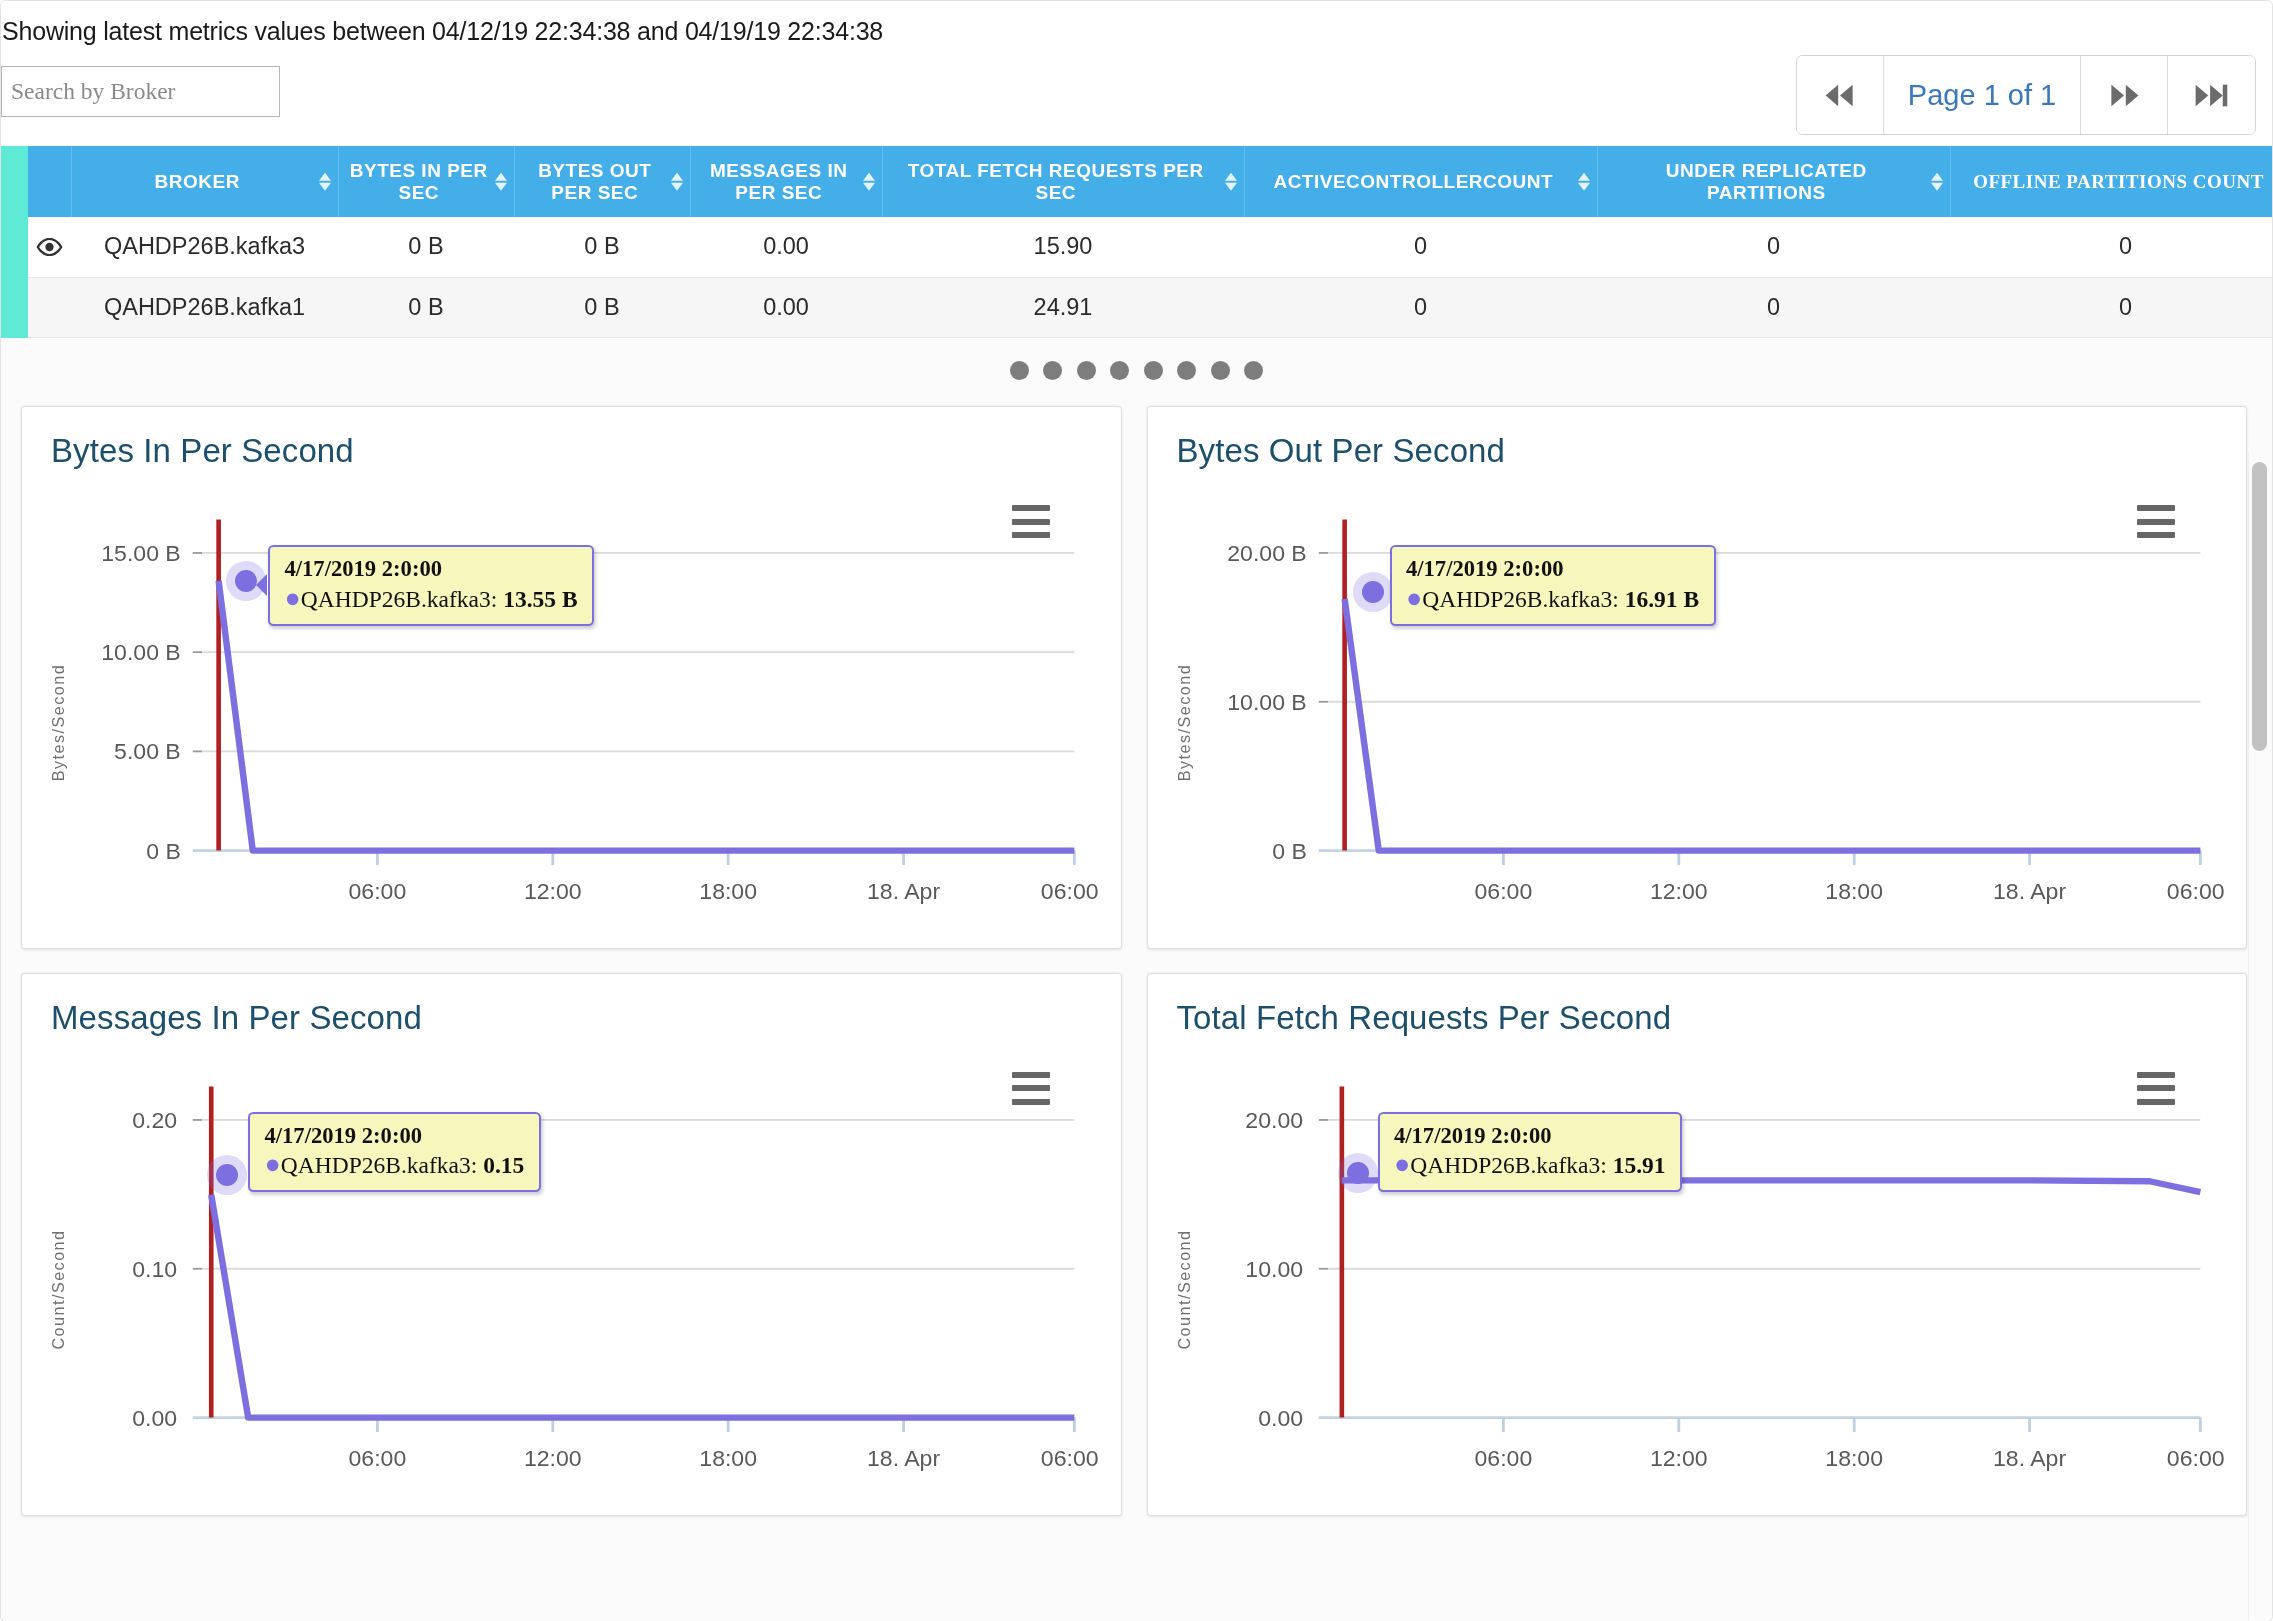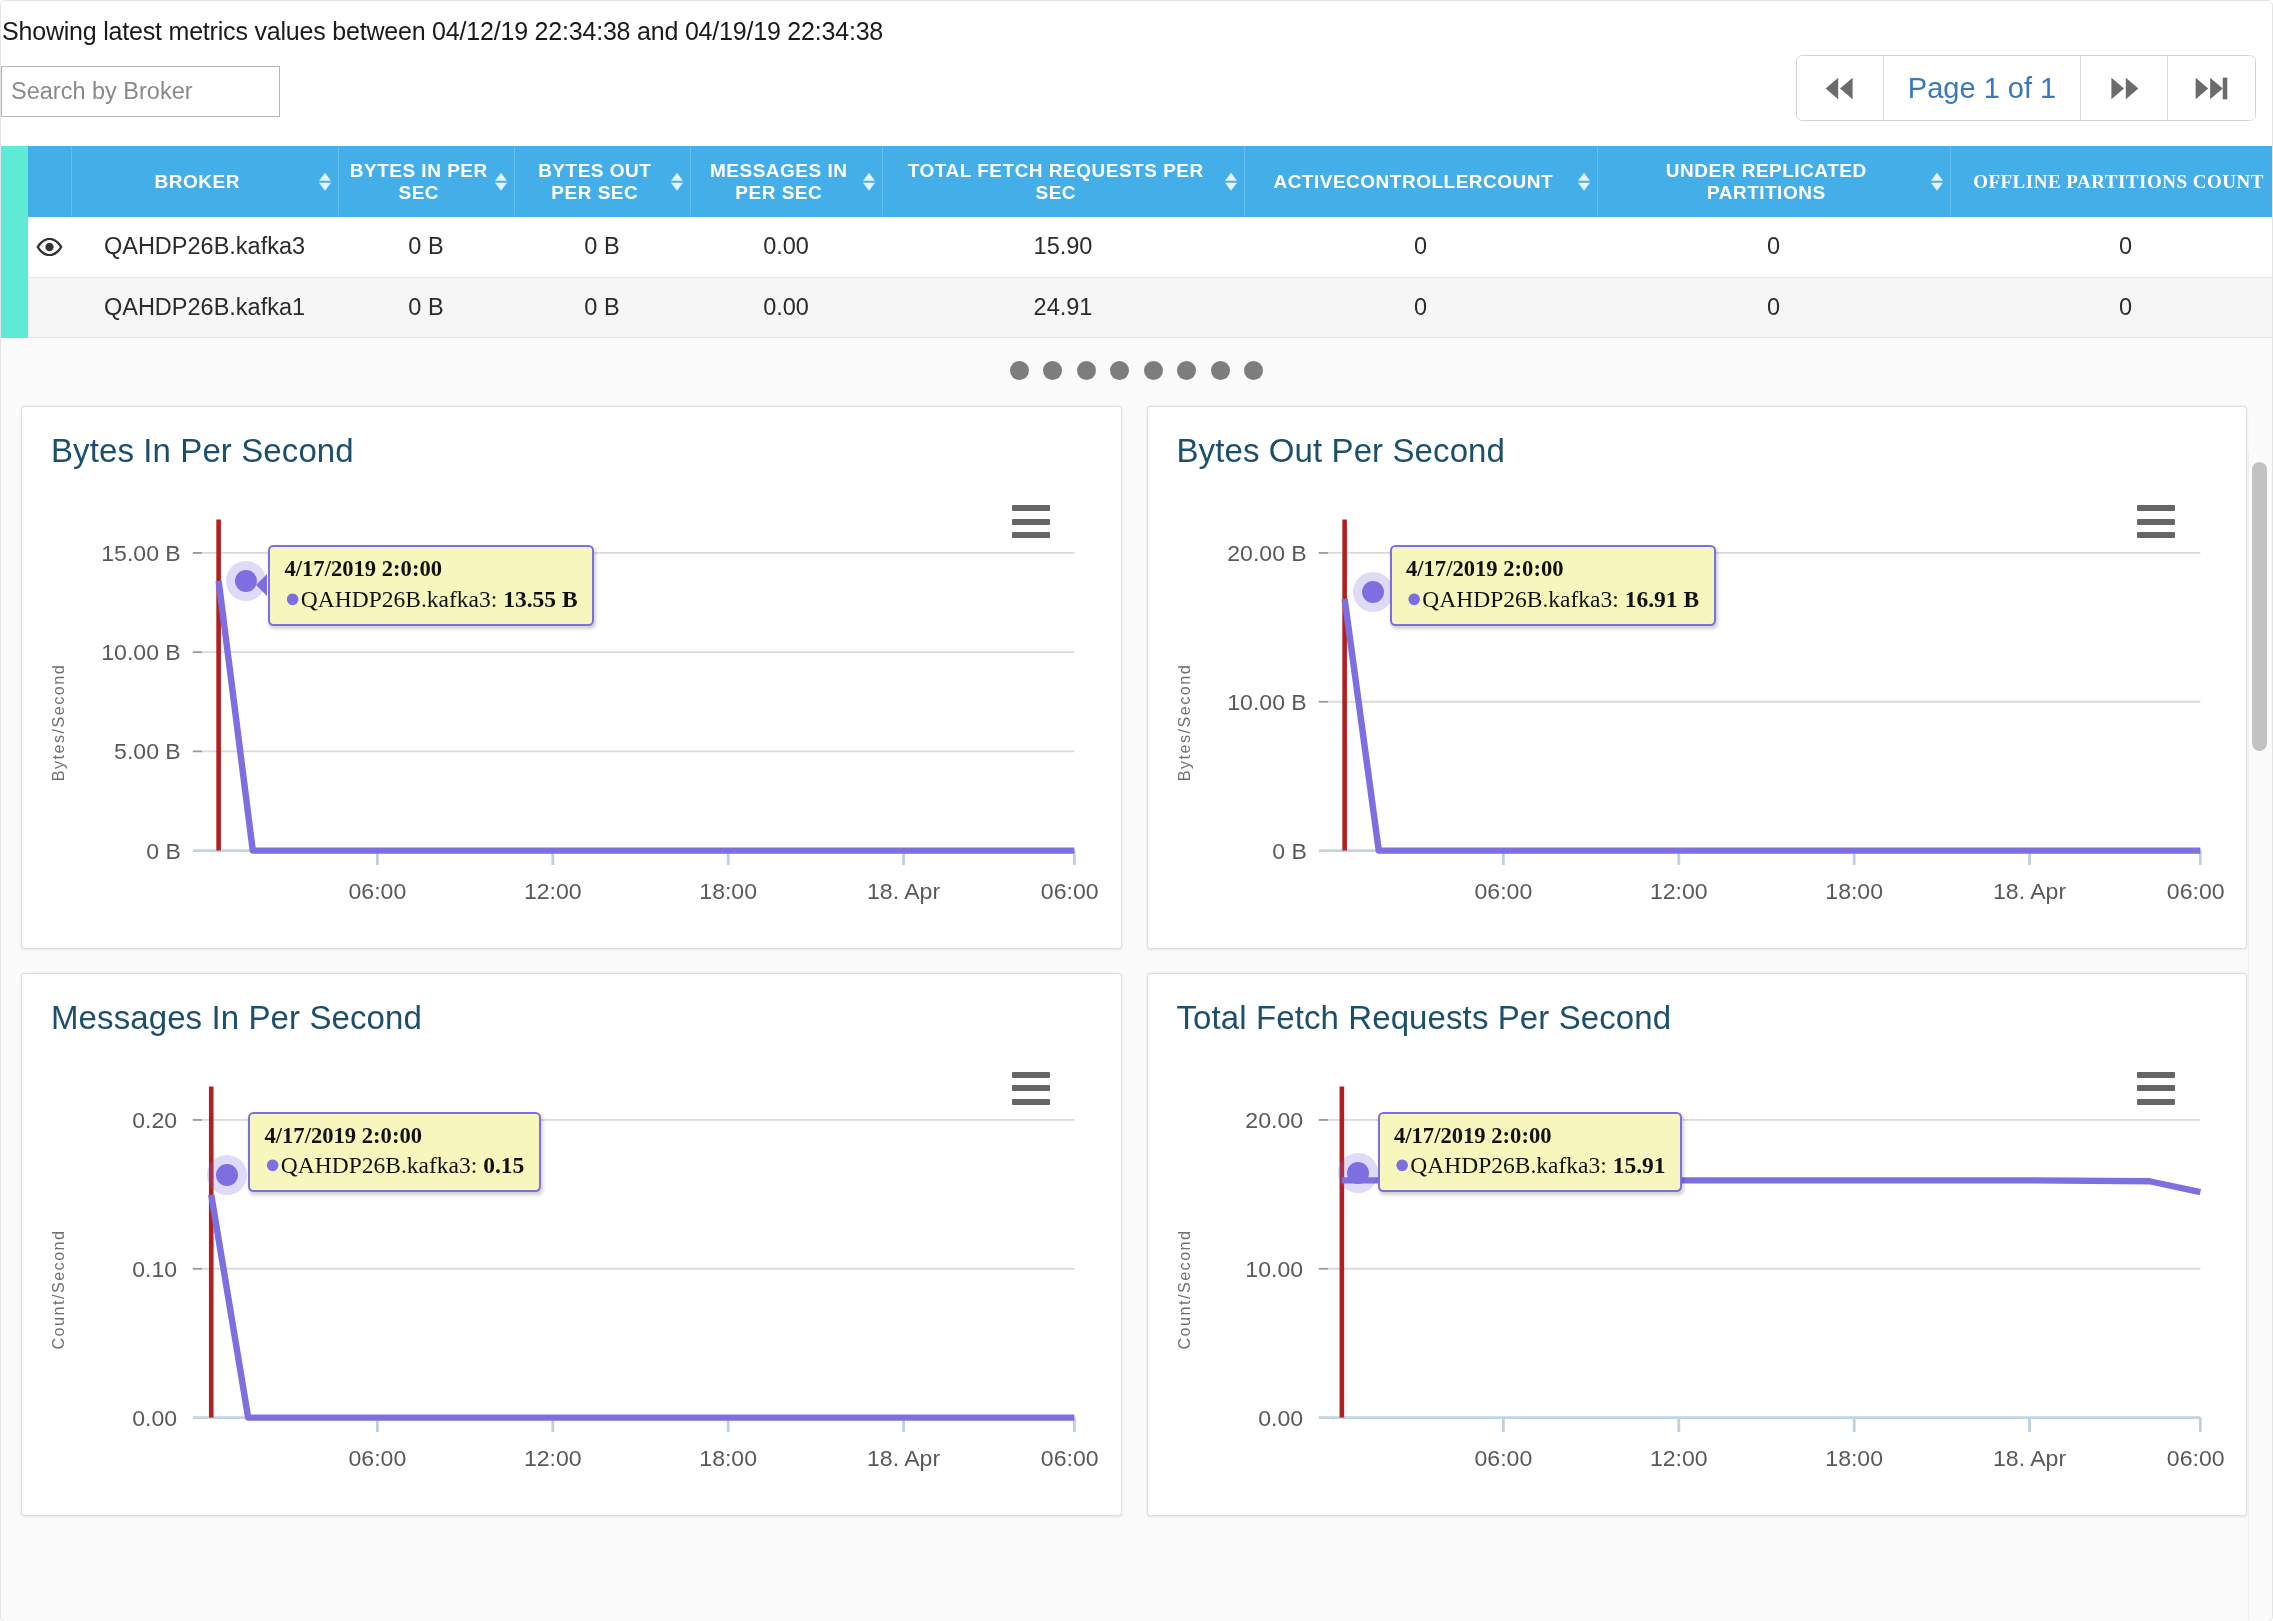--- a/index.html
+++ b/index.html
@@ -38,35 +38,35 @@
     height: 52px;
   }
   .search-input {
     width: 279px;
     height: 51px;
     border: 0.9px solid #b6b6b6;
     background: #fff;
     font-size: 23.5px;
     color: #555;
     padding: 0 9px;
-    font-family: Liberation Sans, sans-serif;
+    font-family: Liberation Serif, serif;
     outline: none;
     border-radius: 0;
   }
   .search-input::placeholder { color: #8a8a8a; }
 
   .pager {
     position: absolute;
     right: 16.3px; top: -11px;
     display: flex;
     border: 0.9px solid #cfd4da;
     border-radius: 6.3px;
     overflow: hidden;
     background: #fff;
-    height: 66px;
+    height: 80px;
   }
   .pager-btn {
     display: flex; align-items: center; justify-content: center;
     width: 87px; height: 100%;
     background: #fff;
     border-right: 0.9px solid #d9dde2;
     cursor: pointer;
   }
   .pager-btn:last-child { border-right: none; }
   .pager-label {

